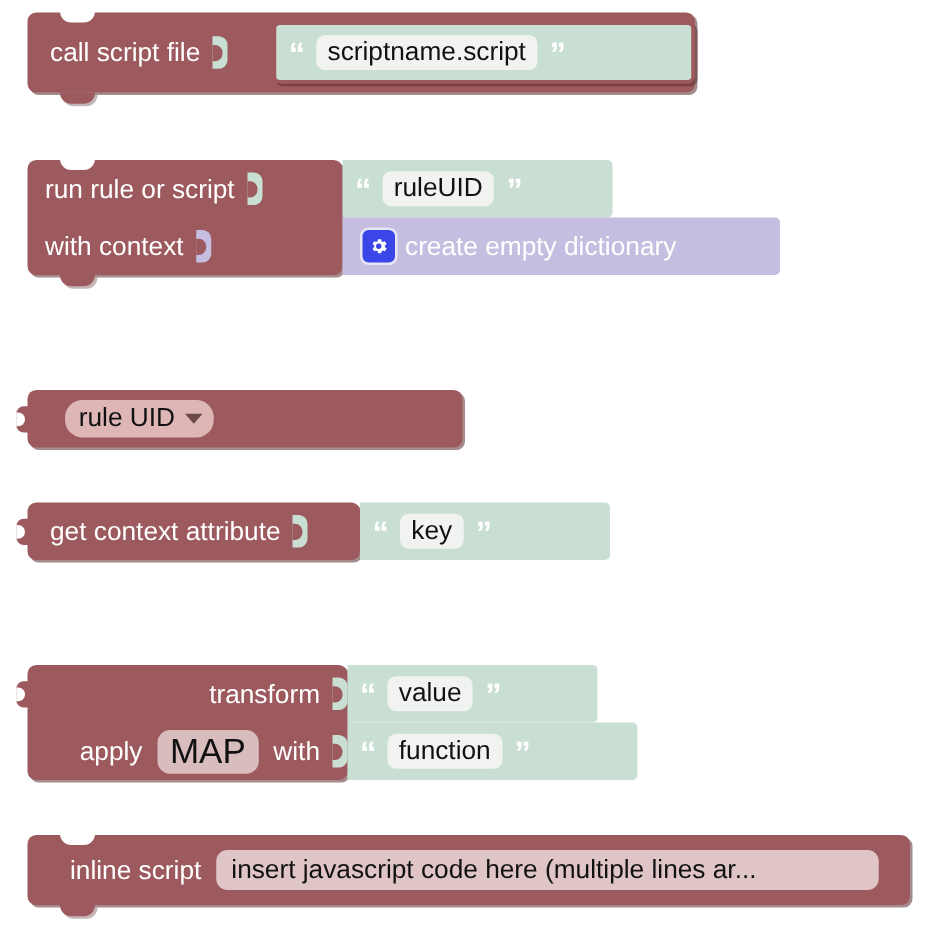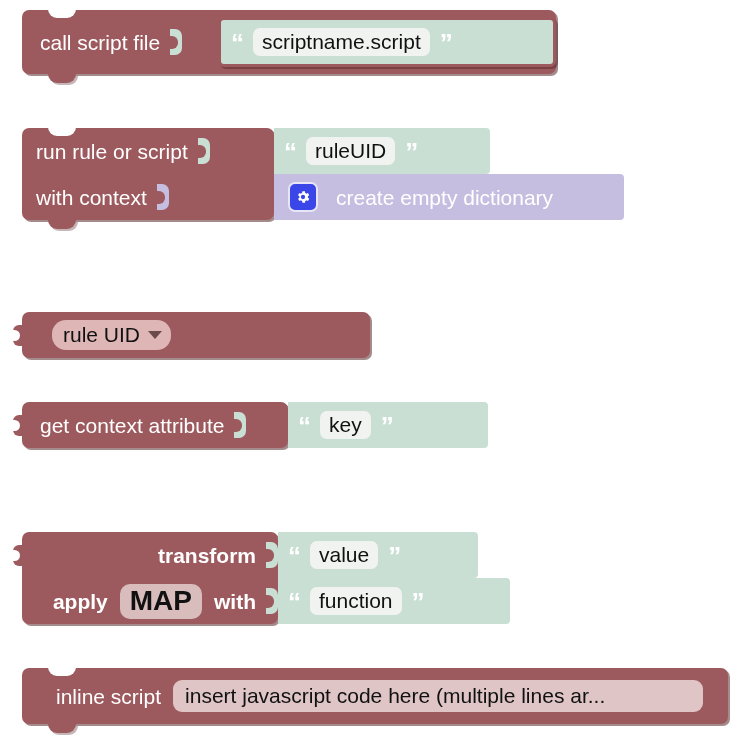--- a/index.html
+++ b/index.html
@@ -176,21 +176,21 @@
     border: 2px solid #e8e6f6;
     display: flex;
     align-items: center;
     justify-content: center;
     flex: none;
   }
   .purple-label {
     color: #ffffff;
     font-size: 21px;
     line-height: 1;
-    margin-left: 18px;
+    margin-left: 6px;
     white-space: nowrap;
   }
 
   
   .dropdown {
     background: #deb6b6;
     border-radius: 14px;
     padding: 4px 9px 5px 11px;
     display: inline-flex;
     align-items: center;
@@ -263,21 +263,21 @@
   
   #blk-getattr { left: 22px; top: 402px; }
   #blk-getattr .body { width: 266px; height: 46px; border-radius: 7px; }
   #blk-getattr .row { height: 46px; padding-left: 18px; }
   #blk-getattr .green-input {
     left: 266px; top: 0px; width: 200px; height: 46px; border-radius: 0 4px 4px 0;
   }
 
   
   #blk-transform { left: 22px; top: 532px; }
-  #blk-transform .body { width: 256px; height: 92px; border-radius: 7px; font-weight: bold; }
+  #blk-transform .body { width: 256px; height: 92px; border-radius: 7px; }
   #blk-transform .row {
     height: 46px; padding-right: 0px; justify-content: flex-end;
   }
   #blk-transform .row .label { margin-left: auto; }
   #blk-transform .green-input.r1 {
     left: 256px; top: 0px; width: 200px; height: 46px; border-radius: 0 4px 4px 0;
   }
   #blk-transform .green-input.r2 {
     left: 256px; top: 46px; width: 232px; height: 46px; border-radius: 0 4px 4px 0;
   }

